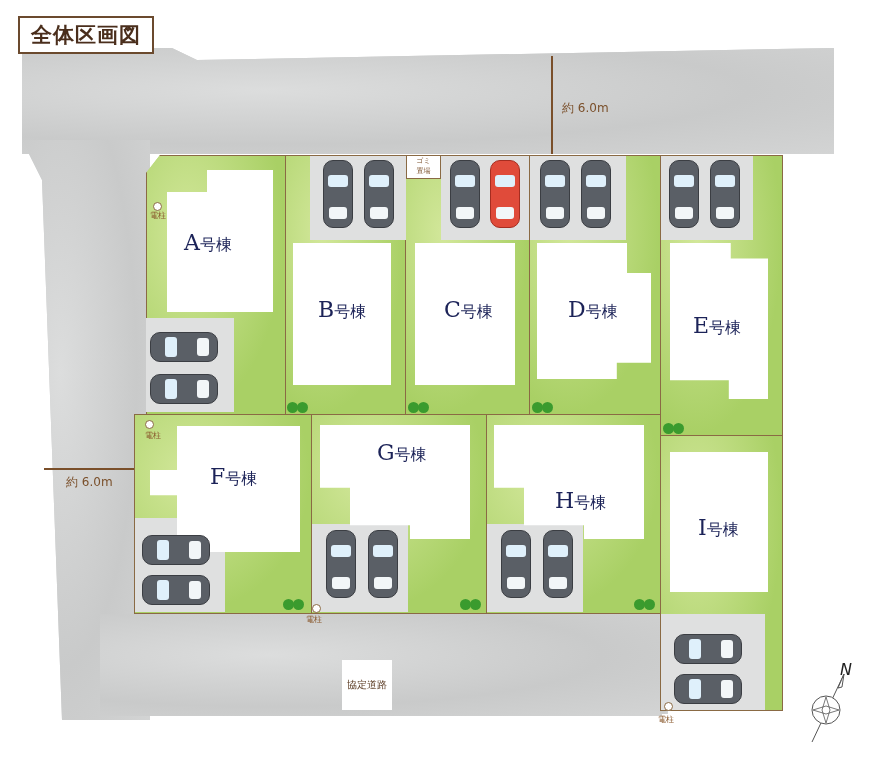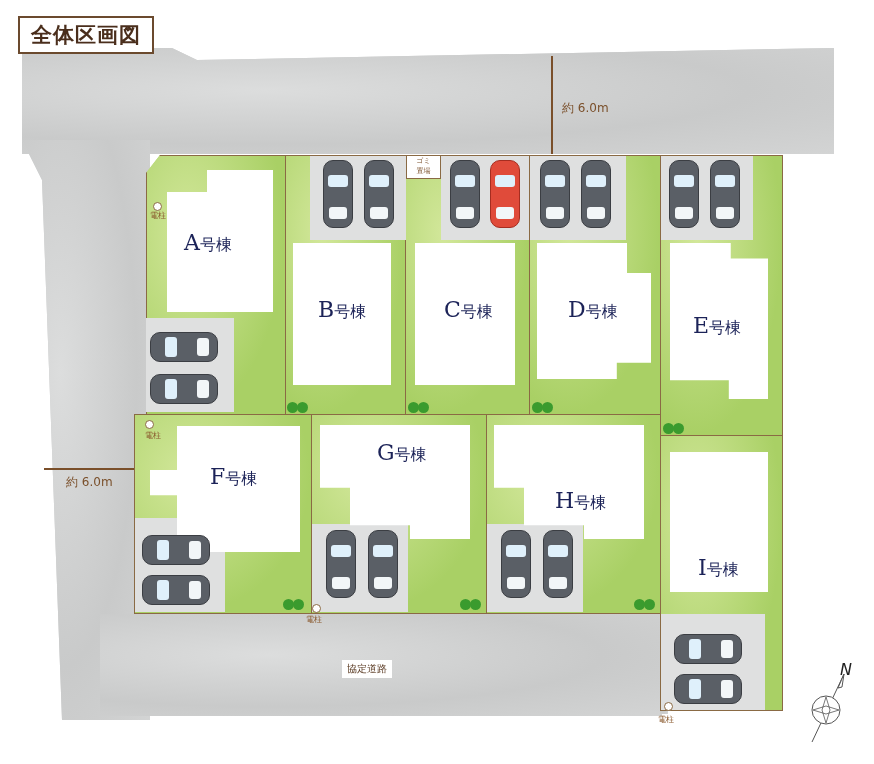--- a/index.html
+++ b/index.html
@@ -20,21 +20,21 @@
   .car.h::before{left:14px;right:auto;top:4px;bottom:4px;width:12px;height:auto;}
   .car.h::after{right:8px;left:auto;top:5px;bottom:5px;width:12px;height:auto;}
   .car.red{background:#e04b3a;border-color:#a62d20;}
   .tree{width:11px;height:11px;border-radius:50%;background:#3a9b2e;}
   .pole{width:7px;height:7px;border-radius:50%;background:#fff;border:1px solid #8a6a44;}
   .polelbl{font-family:"DejaVu Sans",sans-serif;font-size:8px;color:#8a5a2e;}
   .dim{font-family:"DejaVu Sans",sans-serif;font-size:12px;color:#7a4f2a;}
   .arrowv{width:2px;background:#7a4f2a;}
   .arrowh{height:2px;background:#7a4f2a;}
   .gomi{background:#fff;border:1px solid #8a6a44;font-family:Liberation Serif, serif;font-size:7px;color:#7a4f2a;text-align:center;line-height:10px;box-sizing:border-box;}
-  .roadlbl{background:#fff;font-size:10px;color:#5a3a22;padding:2px 5px;}
+  .roadlbl{background:#fff;font-size:10px;color:#5a3a22;padding:18px 5px;}
 </style>
 </head>
 <body>
 
 <div class="abs title">全体区画図</div>
 
 <div class="abs road" style="left:22px;top:48px;width:812px;height:106px;clip-path:polygon(0 0,150px 0,175px 12px,100% 0,100% 100%,150px 100%,125px 106px,0 100%);"></div>
 <div class="abs road" style="left:22px;top:140px;width:128px;height:580px;clip-path:polygon(0 0,100% 0,100% 100%,95px 100%,40px 100%,20px 40px);"></div>
 <div class="abs road" style="left:100px;top:614px;width:562px;height:102px;"></div>
 <div class="abs road" style="left:660px;top:612px;width:8px;height:102px;"></div>
@@ -77,21 +77,21 @@
 <div class="abs bldg" style="left:670px;top:452px;width:98px;height:140px;"></div>
 
 <div class="abs label" style="left:184px;top:230px;text-align:right;"><span>A</span><small>号棟</small></div>
 <div class="abs label" style="left:318px;top:297px;"><span>B</span><small>号棟</small></div>
 <div class="abs label" style="left:444px;top:297px;"><span>C</span><small>号棟</small></div>
 <div class="abs label" style="left:568px;top:297px;"><span>D</span><small>号棟</small></div>
 <div class="abs label" style="left:693px;top:313px;"><span>E</span><small>号棟</small></div>
 <div class="abs label" style="left:210px;top:464px;"><span>F</span><small>号棟</small></div>
 <div class="abs label" style="left:377px;top:440px;"><span>G</span><small>号棟</small></div>
 <div class="abs label" style="left:555px;top:464px;margin-top:24px;"><span>H</span><small>号棟</small></div>
-<div class="abs label" style="left:698px;top:515px;margin-top:40px;"><span>I</span><small>号棟</small></div>
+<div class="abs label" style="left:698px;top:515px;"><span>I</span><small>号棟</small></div>
 
 <div class="abs car h" style="left:150px;top:332px;"></div>
 <div class="abs car h" style="left:150px;top:374px;"></div>
 <div class="abs car" style="left:323px;top:160px;"></div>
 <div class="abs car" style="left:364px;top:160px;"></div>
 <div class="abs car" style="left:450px;top:160px;"></div>
 <div class="abs car red" style="left:490px;top:160px;"></div>
 <div class="abs car" style="left:540px;top:160px;"></div>
 <div class="abs car" style="left:581px;top:160px;"></div>
 <div class="abs car" style="left:669px;top:160px;"></div>

